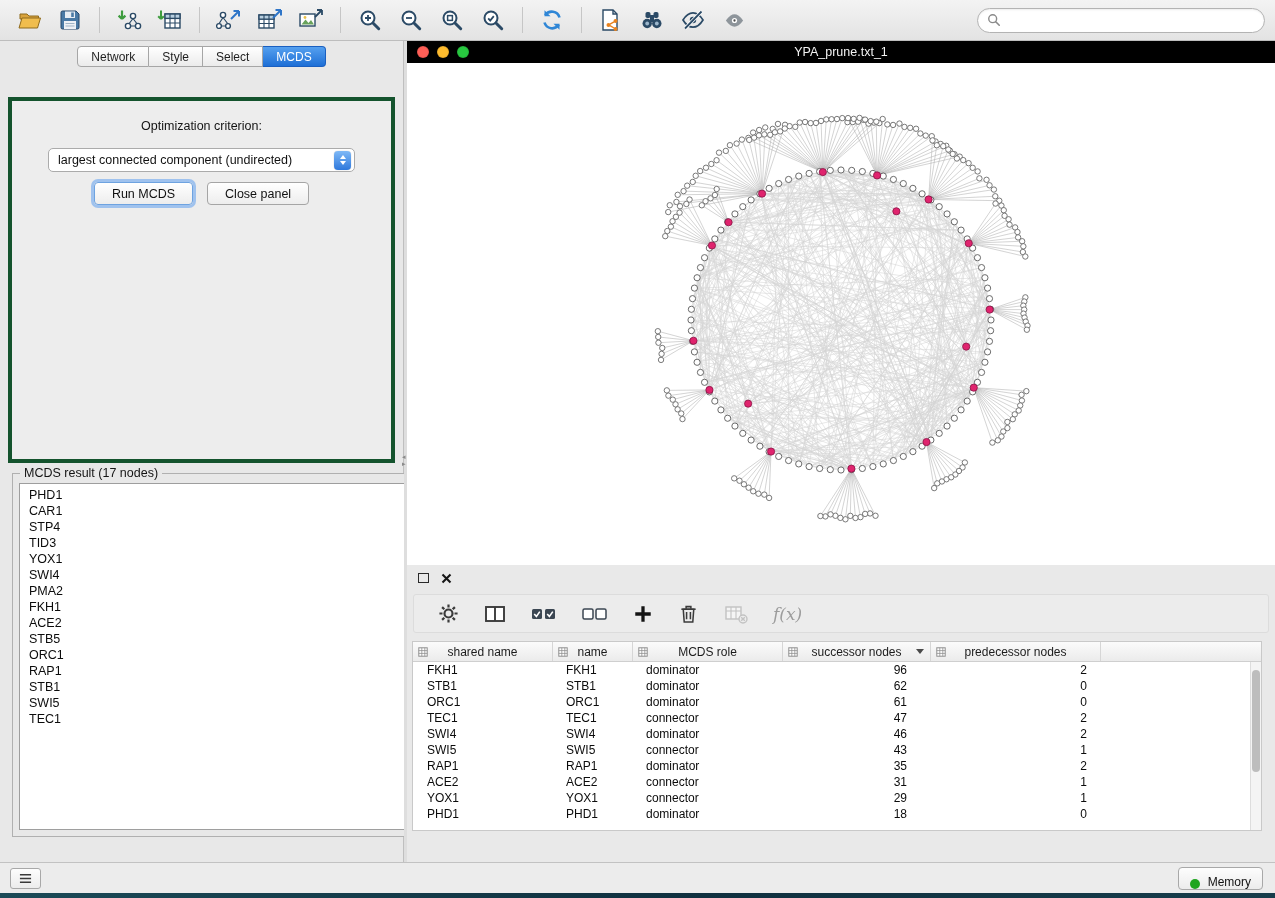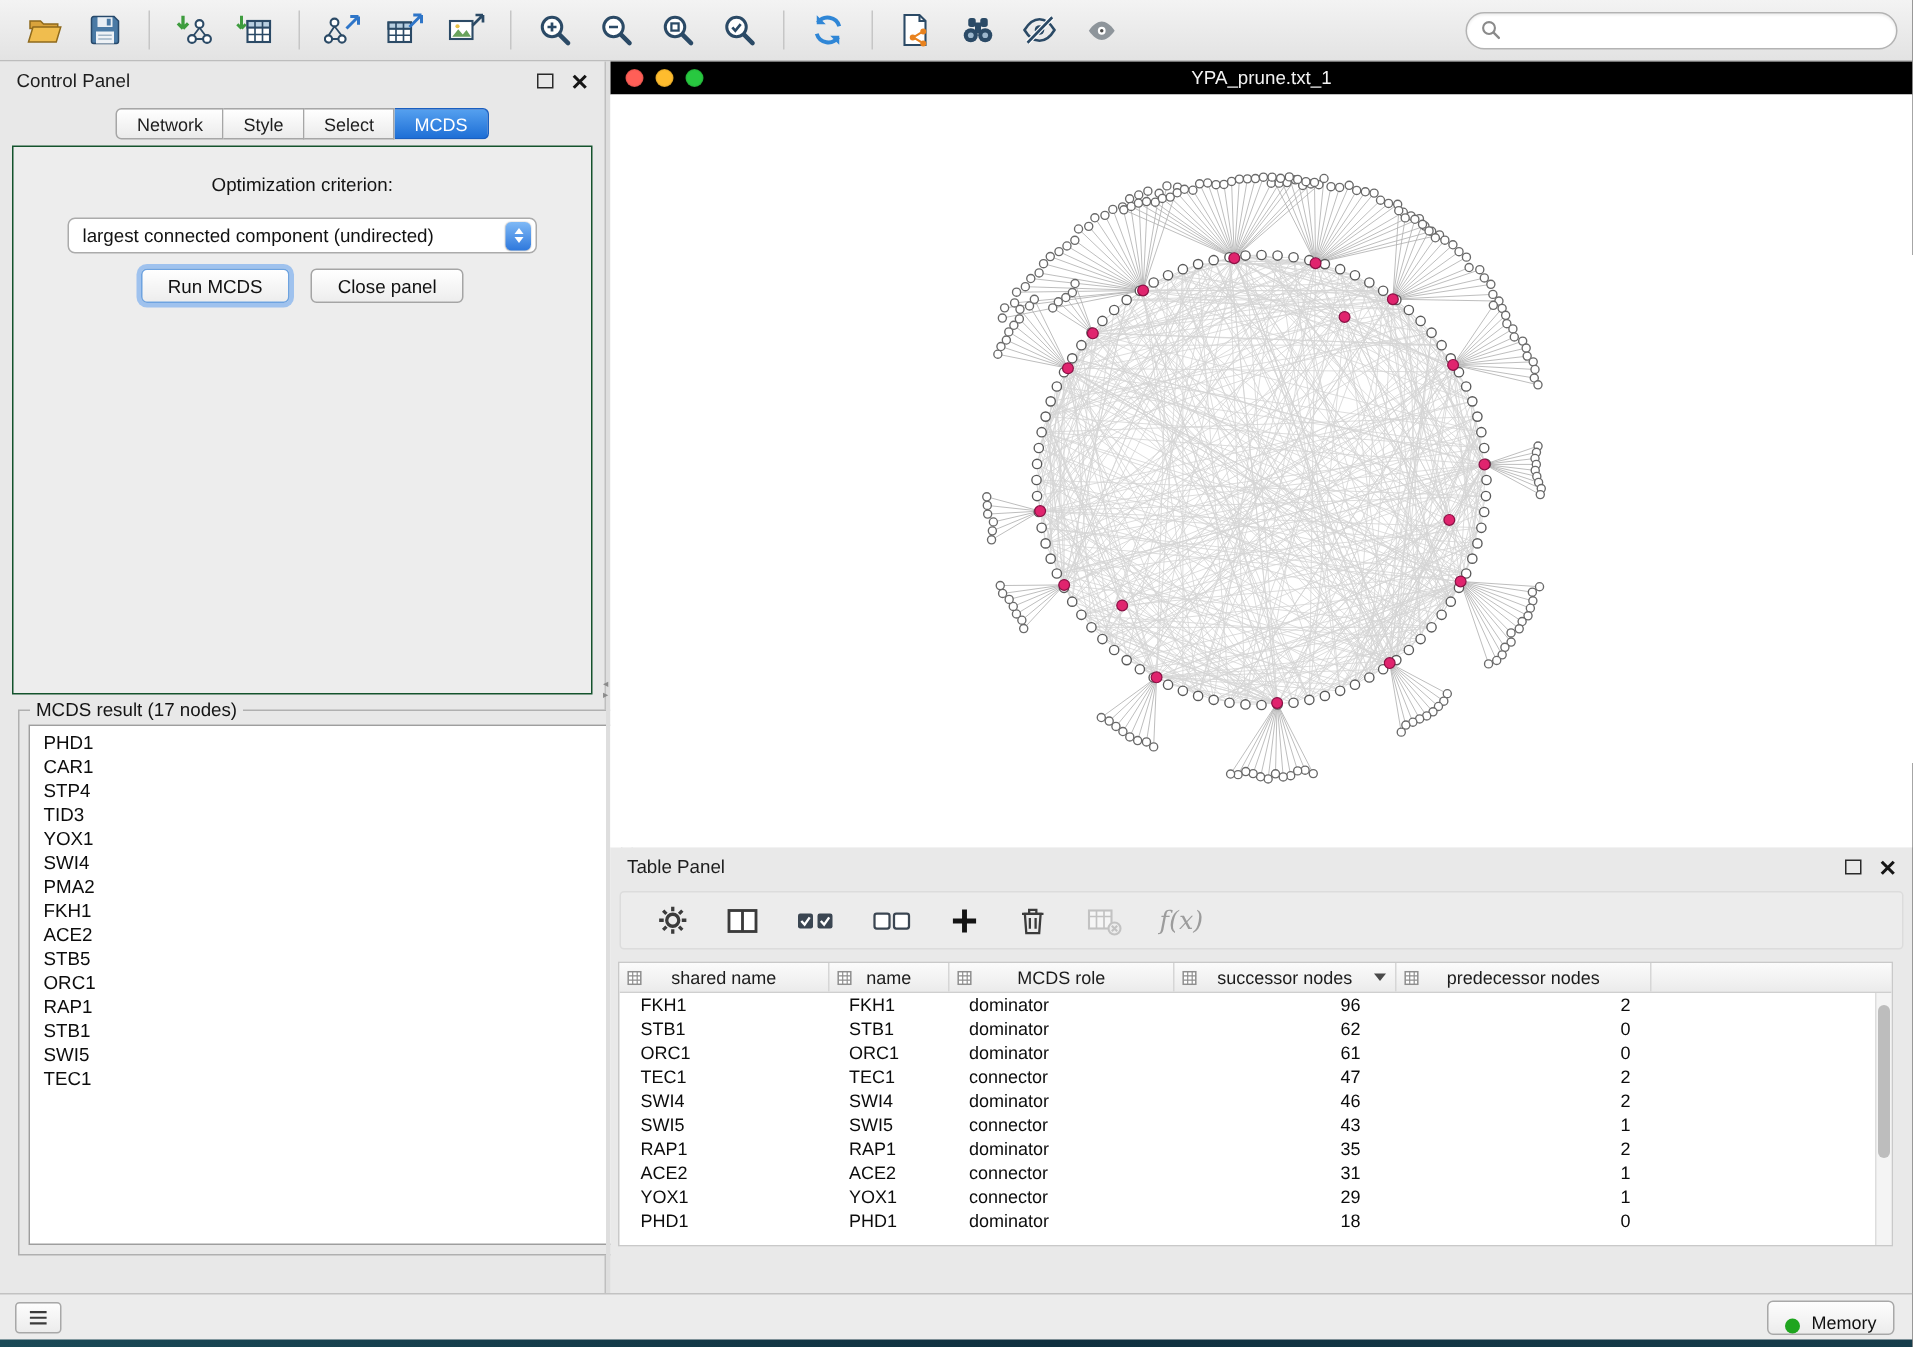--- a/index.html
+++ b/index.html
@@ -25,21 +25,21 @@
   .seg-row{display:flex;justify-content:center;}
   .seg{height:21px;padding:0 13px;display:flex;align-items:center;background:linear-gradient(#ffffff,#ebebeb);
     border:1px solid #a6a6a6;border-left:none;font-size:12px;color:#1e1e1e;cursor:default;}
   .seg:first-child{border-left:1px solid #a6a6a6;border-radius:4px 0 0 4px;}
   .seg:last-child{border-radius:0 4px 4px 0;}
   .seg.active{background:linear-gradient(#55a0ef,#1e6fd6);color:#fff;border-color:#1a5fc0;}
 
   
   .control-panel{position:absolute;left:0;top:41px;width:404px;height:821px;background:#e8e8e8;border-right:1px solid #bfbfbf;}
   .cp-tabs{margin-top:5px;}
-  .cp-content{position:absolute;left:8px;right:8px;top:56px;height:366px;background:#ededed;border:1px solid #14532d;}
+  .cp-content{position:absolute;left:8px;right:8px;top:56px;height:366px;background:#ededed;border:4px solid #14532d;}
   .opt-label{margin-top:18px;text-align:center;font-size:12.5px;color:#141414;}
   .combo{position:absolute;left:36px;right:36px;top:47px;height:24px;background:#fff;border:1px solid #ababab;border-radius:5px;
     display:flex;align-items:center;padding:0 3px 0 9px;}
   .combo-text{flex:1;font-size:12.5px;color:#111;white-space:nowrap;overflow:hidden;}
   .stepper{width:17px;height:19px;border-radius:4px;background:linear-gradient(#7fb9f6,#2e78dc);display:flex;flex-direction:column;
     align-items:center;justify-content:center;gap:2px;box-shadow:0 0 1px rgba(0,0,0,.4);}
   .stepper .up{width:0;height:0;border-left:3.5px solid transparent;border-right:3.5px solid transparent;border-bottom:4.5px solid #fff;}
   .stepper .dn{width:0;height:0;border-left:3.5px solid transparent;border-right:3.5px solid transparent;border-top:4.5px solid #fff;}
   .btn-row{position:absolute;left:0;right:0;top:81px;display:flex;justify-content:center;gap:14px;}
   .btn{height:23px;padding:0 17px;font:12.5px "Liberation Sans",sans-serif;color:#111;background:linear-gradient(#ffffff,#ededed);
@@ -237,27 +237,20 @@
     <div class="search">
       <svg width="14" height="14" viewBox="0 0 16 16">
         <circle cx="6.5" cy="6.5" r="4.5" fill="none" stroke="#8a8a8a" stroke-width="1.6"></circle>
         <path d="M10 10l4 4" stroke="#8a8a8a" stroke-width="1.8" stroke-linecap="round"></path>
       </svg>
       <input placeholder="" style="">
     </div>
   </div>
 
   <div class="control-panel">
-    <div class="panel-title">
-      <span class="pt-label">Control Panel</span>
-      <span class="pfloat"></span>
-      <svg class="pclose" width="11" height="11" viewBox="0 0 11 11">
-        <path d="M1.5 1.5l8 8M9.5 1.5l-8 8" stroke="#161616" stroke-width="2.1"></path>
-      </svg>
-    </div>
     <div class="seg-row cp-tabs">
         <div class="seg">Network</div>
         <div class="seg">Style</div>
         <div class="seg">Select</div>
         <div class="seg active">MCDS</div>
       </div>
     <div class="cp-content">
       <div class="opt-label">Optimization criterion:</div>
       <div class="combo">
         <span class="combo-text">largest connected component (undirected)</span>
@@ -1299,21 +1292,20 @@
             <circle cx="559.2028928939271" cy="283.6126964246732" r="3.6" fill="#e0246e" stroke="#8a1145" stroke-width="0.8"></circle>
             <circle cx="341.10689681532574" cy="340.64132579485727" r="3.6" fill="#e0246e" stroke="#8a1145" stroke-width="0.8"></circle>
             <circle cx="489.3868409682247" cy="148.29720404901911" r="3.6" fill="#e0246e" stroke="#8a1145" stroke-width="0.8"></circle>
           </g>
         </svg>
     </div>
   </div>
 
   <div class="table-panel">
     <div class="panel-title">
-      <span class="pt-label">Table Panel</span>
       <span class="pfloat"></span>
       <svg class="pclose" width="11" height="11" viewBox="0 0 11 11">
         <path d="M1.5 1.5l8 8M9.5 1.5l-8 8" stroke="#161616" stroke-width="2.1"></path>
       </svg>
     </div>
     <div class="tp-toolbar">
       <div class="ticn">
         <svg width="21" height="21" viewBox="0 0 22 22">
           <g stroke="#3b3b3b" stroke-width="2.3" fill="none">
             <circle cx="11" cy="11" r="4.2"></circle>

